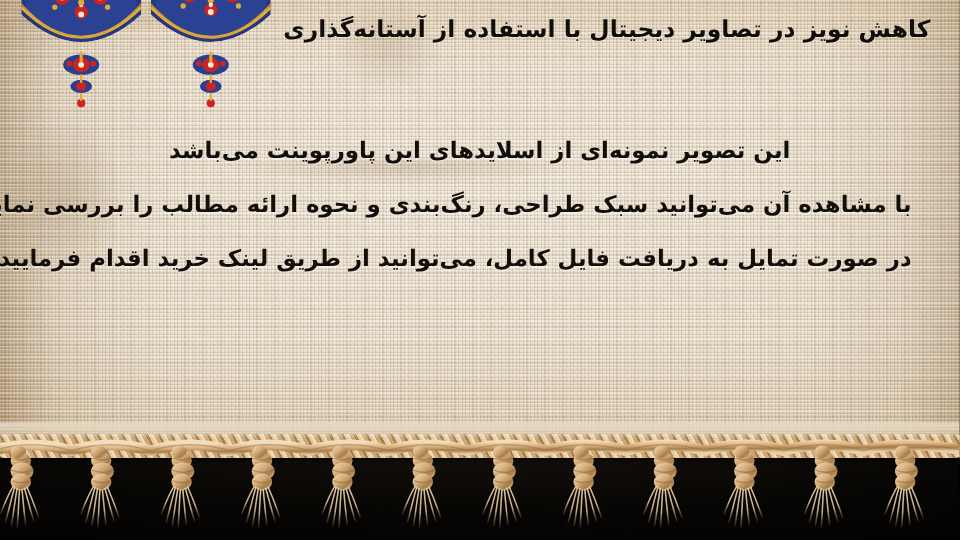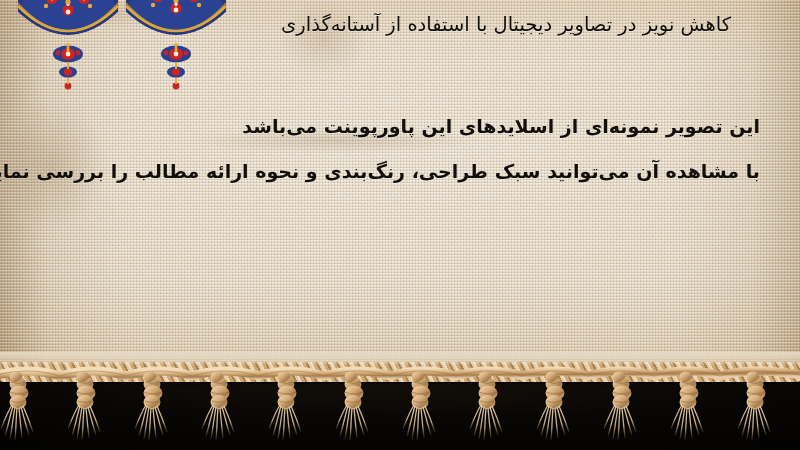--- a/index.html
+++ b/index.html
@@ -68,28 +68,28 @@
   .orn-a{left:16px;}
   .orn-b{left:124px;}
 
   
   .title-block{
     position:absolute;right:14px;top:10px;width:560px;
     text-align:center;
     direction:rtl;
   }
   .title-line{
-    font-size:19.5px;font-weight:normal;color:#100d0a;
+    font-size:19.5px;font-weight:bold;color:#100d0a;
     line-height:30px;letter-spacing:0px;
     text-shadow:0 1px 0 rgba(255,255,255,0.35);
     white-space:nowrap;
   }
   .body-block{
     position:absolute;right:40px;top:104px;width:720px;
-    direction:rtl;
+    direction:rtl;text-align:center;
   }
   .body-line{
     font-size:19px;font-weight:bold;color:#120f0b;
     line-height:45px;
     text-shadow:0 1px 0 rgba(255,255,255,0.30);
     white-space:nowrap;
   }
 
   
   .fringe-zone{
@@ -264,20 +264,21 @@
 
   </div>
 
   <div class="title-block">
     <div class="title-line">کاهش نویز در تصاویر دیجیتال با استفاده از آستانه‌گذاری</div>
   </div>
 
   <div class="body-block">
     <div class="body-line">این تصویر نمونه‌ای از اسلایدهای این پاورپوینت می‌باشد</div>
     <div class="body-line">با مشاهده آن می‌توانید سبک طراحی، رنگ‌بندی و نحوه ارائه مطالب را بررسی نمایید</div>
+    <div class="body-line">در صورت تمایل به دریافت فایل کامل، می‌توانید از طریق لینک خرید اقدام فرمایید</div>
   </div>
 
   <div class="fringe-zone">
     <div class="fringe-black"></div>
     <div class="cord-shade"></div>
     <div class="cord"></div>
     <svg class="tassels" viewBox="0 0 800 98" xmlns="http://www.w3.org/2000/svg">
       <defs>
         <linearGradient id="ropeG" x1="0" y1="0" x2="1" y2="1">
           <stop offset="0%" stop-color="#f2ddbb"></stop>

